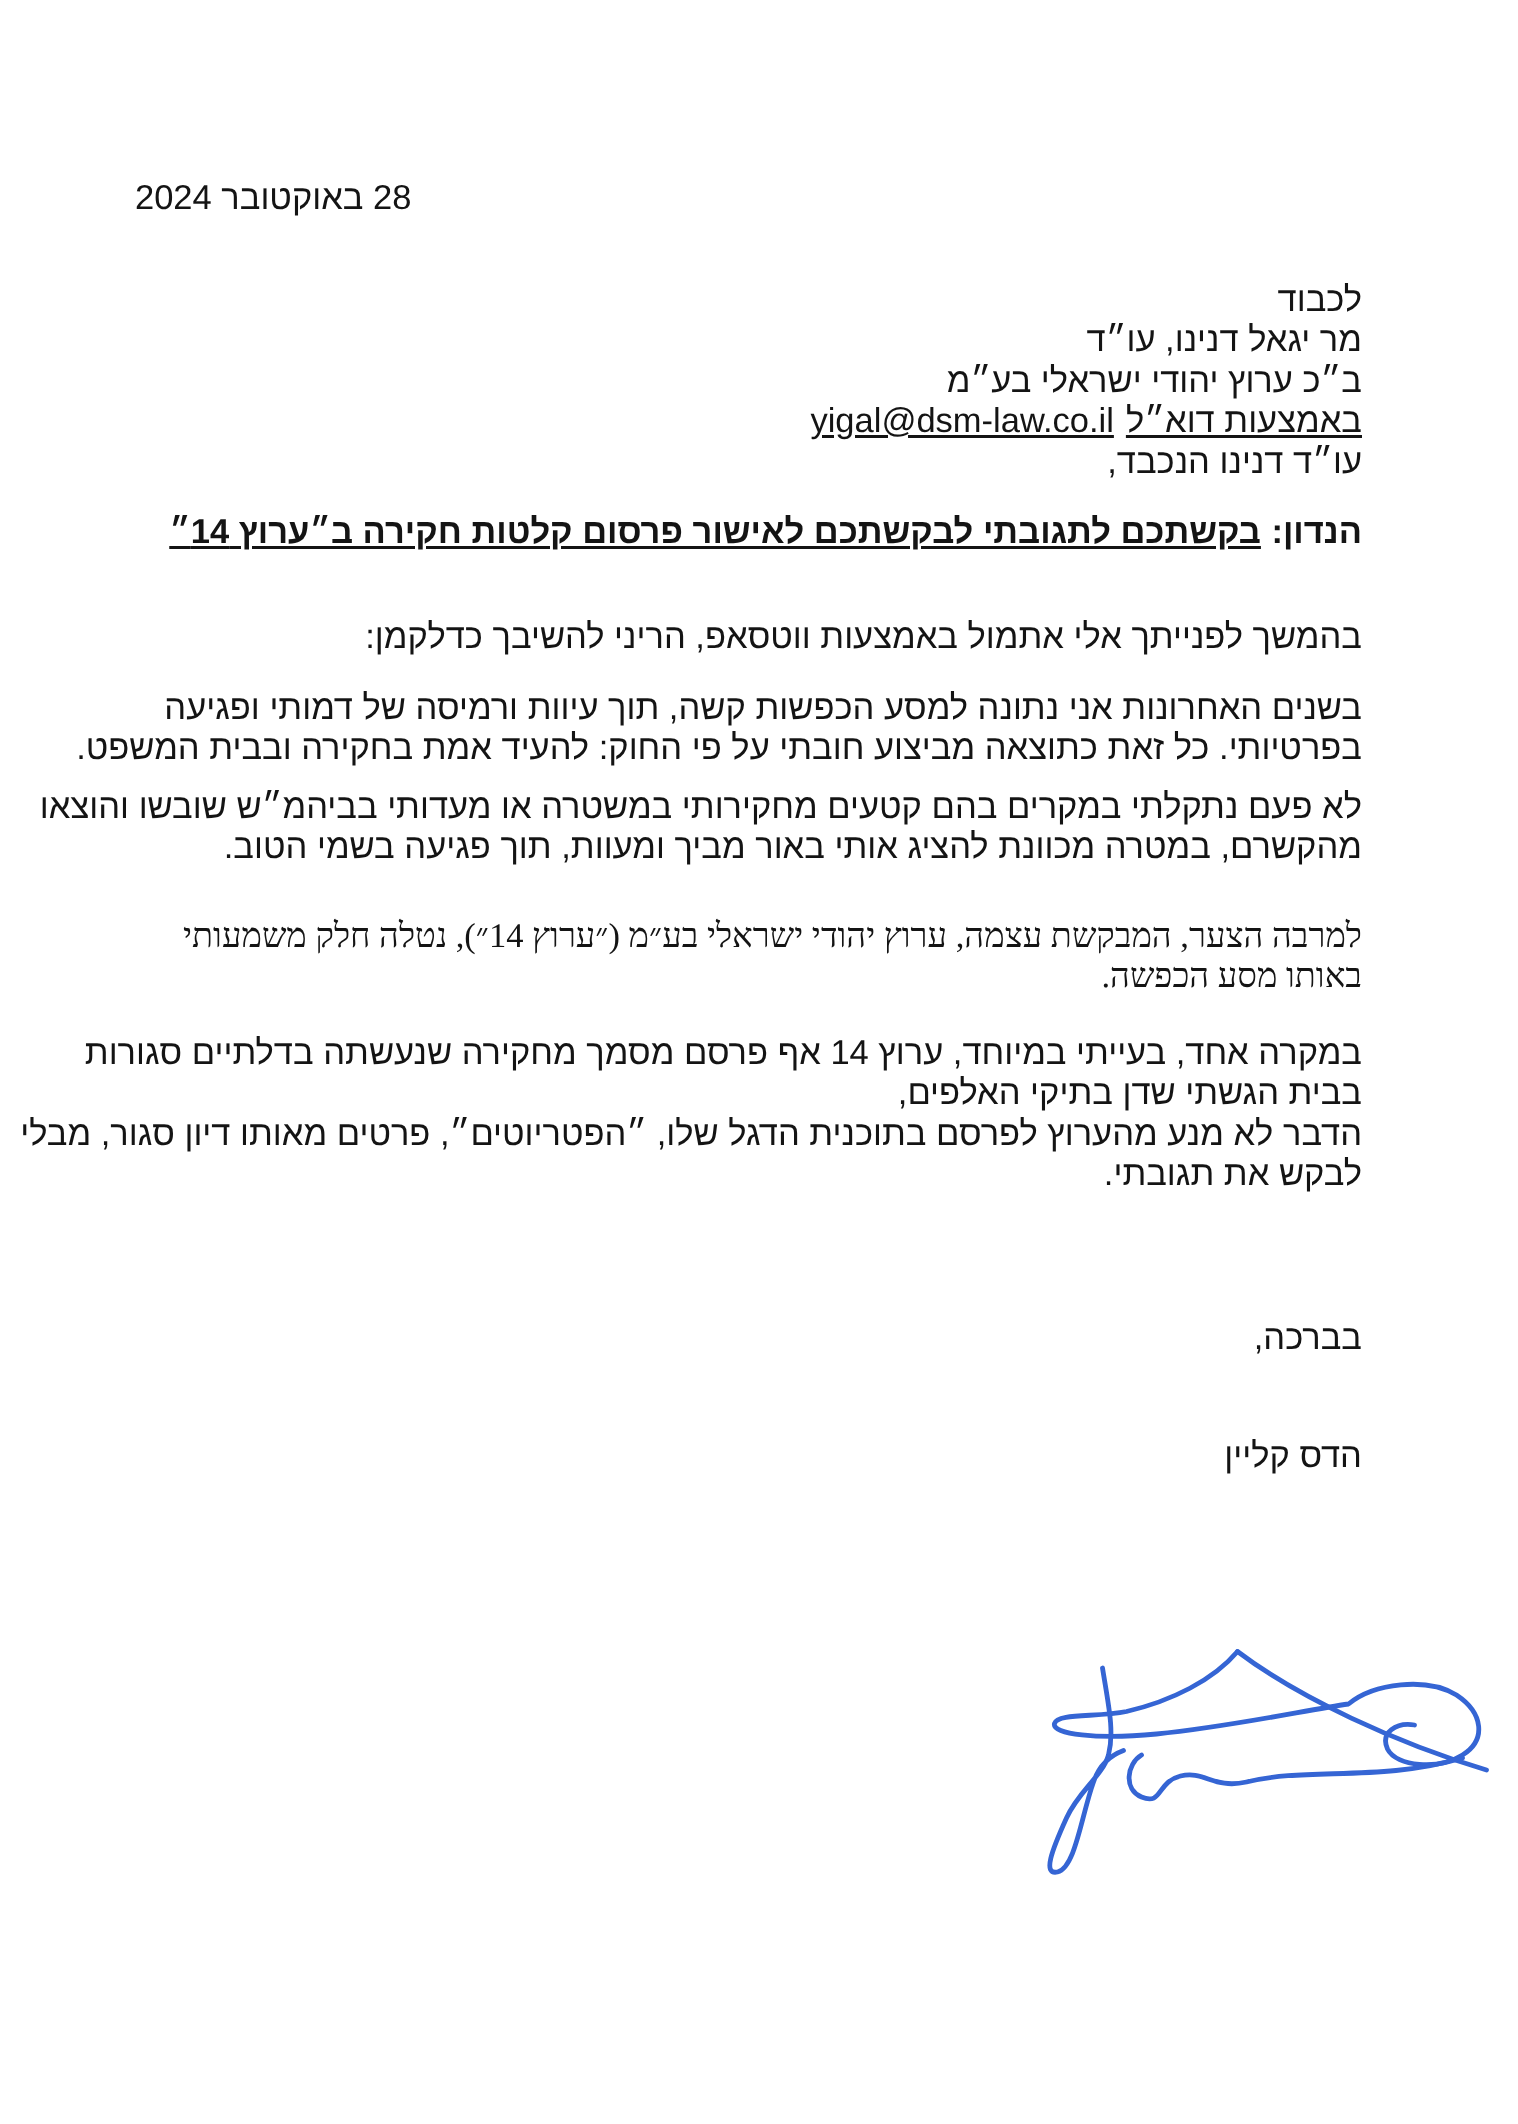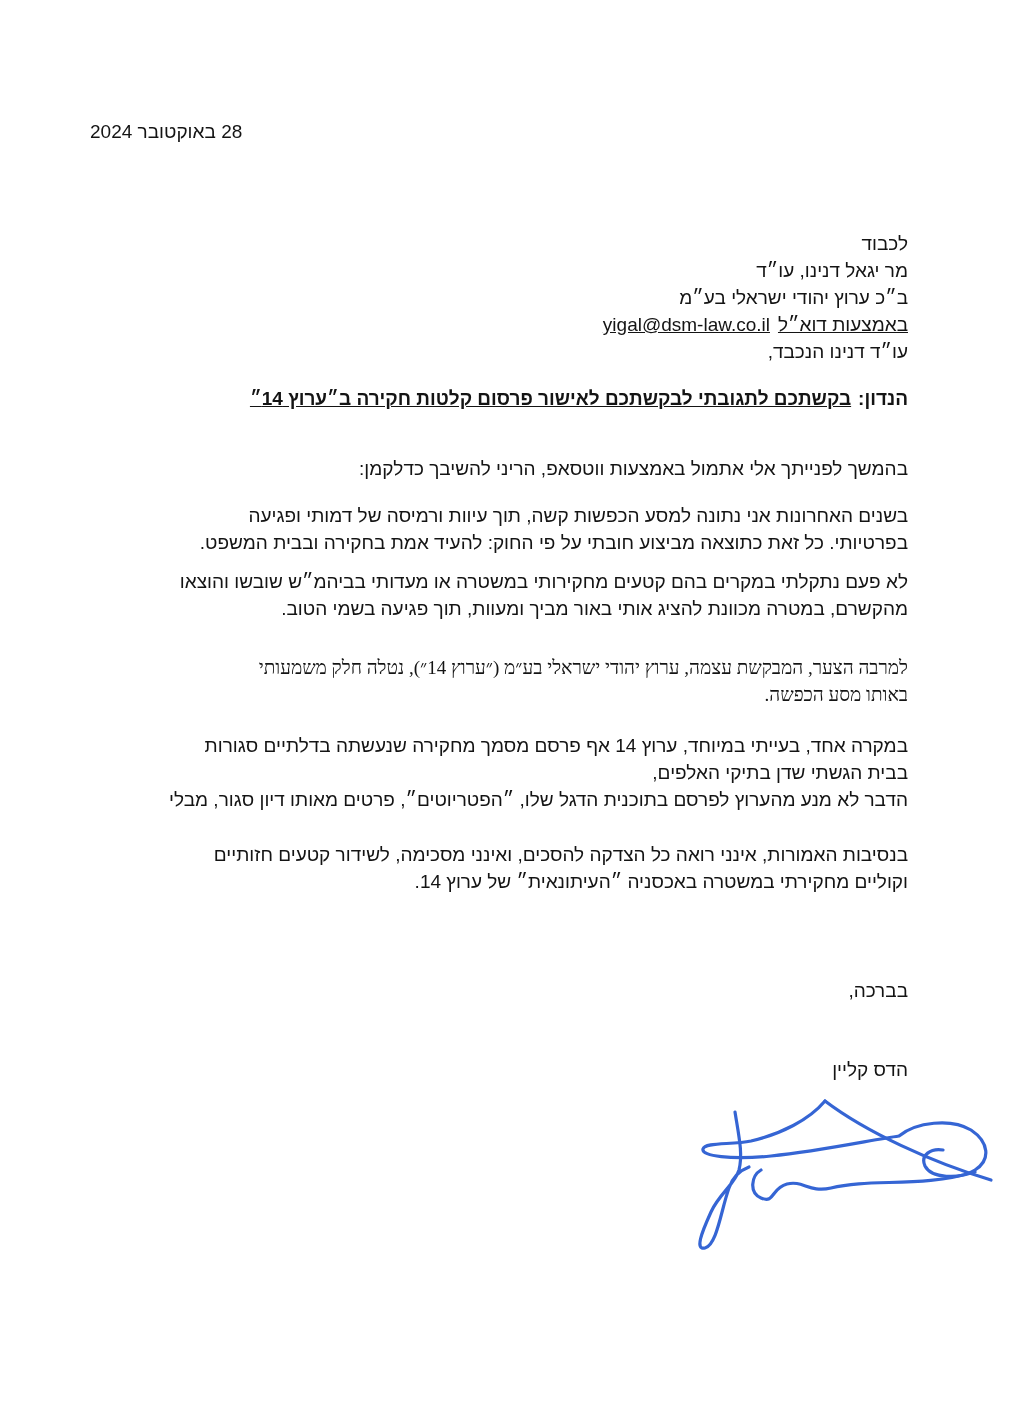--- a/index.html
+++ b/index.html
@@ -10,35 +10,35 @@
   .page {
     position: relative;
     width: 1012px;
     height: 1416px;
     margin: 0 auto;
     background: #ffffff;
     box-sizing: border-box;
     padding: 118px 104px 0 90px;
     direction: rtl;
     font-family: "Liberation Sans", "DejaVu Sans", sans-serif;
-    font-size: 19px;
+    font-size: 23px;
     line-height: 27px;
     color: #141414;
     overflow: hidden;
   }
   .line {
     white-space: nowrap;
     text-align: right;
   }
   .date {
     direction: rtl;
     text-align: left;
     white-space: nowrap;
   }
-  .recipient { margin-top: 85px; }
+  .recipient { margin-top: 41px; }
   .email-line {
     text-decoration: underline;
     white-space: nowrap;
   }
   .email-line .email-address {
     direction: ltr;
     unicode-bidi: embed;
     margin-right: 8px;
     text-align: right;
   }
@@ -106,27 +106,24 @@
 
   <div class="para p4">
     <div class="line">למרבה הצער, המבקשת עצמה, ערוץ יהודי ישראלי בע״מ (״ערוץ 14״), נטלה חלק משמעותי</div>
     <div class="line">באותו מסע הכפשה.</div>
   </div>
 
   <div class="para p5">
     <div class="line">במקרה אחד, בעייתי במיוחד, ערוץ 14 אף פרסם מסמך מחקירה שנעשתה בדלתיים סגורות</div>
     <div class="line">בבית הגשתי שדן בתיקי האלפים,</div>
     <div class="line">הדבר לא מנע מהערוץ לפרסם בתוכנית הדגל שלו, ״הפטריוטים״, פרטים מאותו דיון סגור, מבלי</div>
+    <div class="line">לבקש את תגובתי.</div>
   </div>
 
 
-  <div class="para p7">
-    <div class="line">בנסיבות האמורות, אינני רואה כל הצדקה להסכים, ואינני מסכימה, לשידור קטעים חזותיים</div>
-    <div class="line">וקוליים מחקירתי במשטרה באכסניה ״העיתונאית״ של ערוץ 14.</div>
-  </div>
 
   <div class="line valediction">בברכה,</div>
 
   <div class="line signer">הדס קליין</div>
 
   <svg class="signature-svg" viewBox="0 0 310 165" xmlns="http://www.w3.org/2000/svg" aria-hidden="true">
     <g fill="none" stroke-width="3.2" stroke-linecap="round" stroke-linejoin="round" stroke="#3565d4">
 
       <path d="M 44,20 C 48,45 52,62 48,78 C 44,92 28,102 20,120 C 10,142 4,158 14,156 C 26,153 30,118 38,96 C 42,84 50,78 58,75"></path>
 

